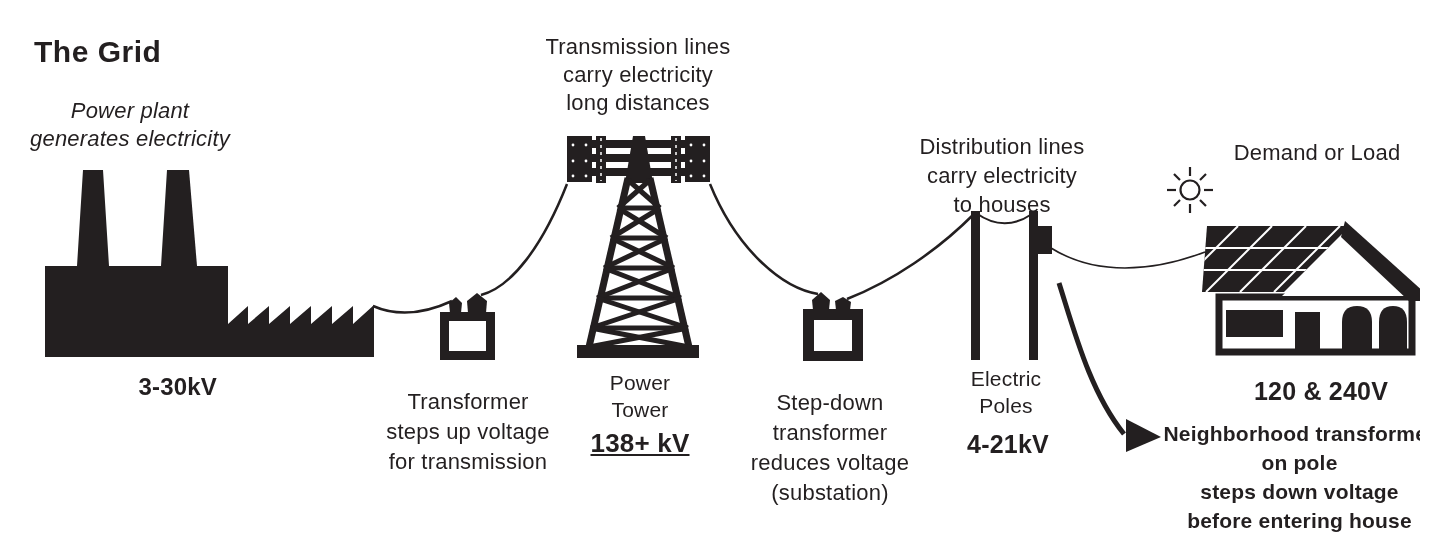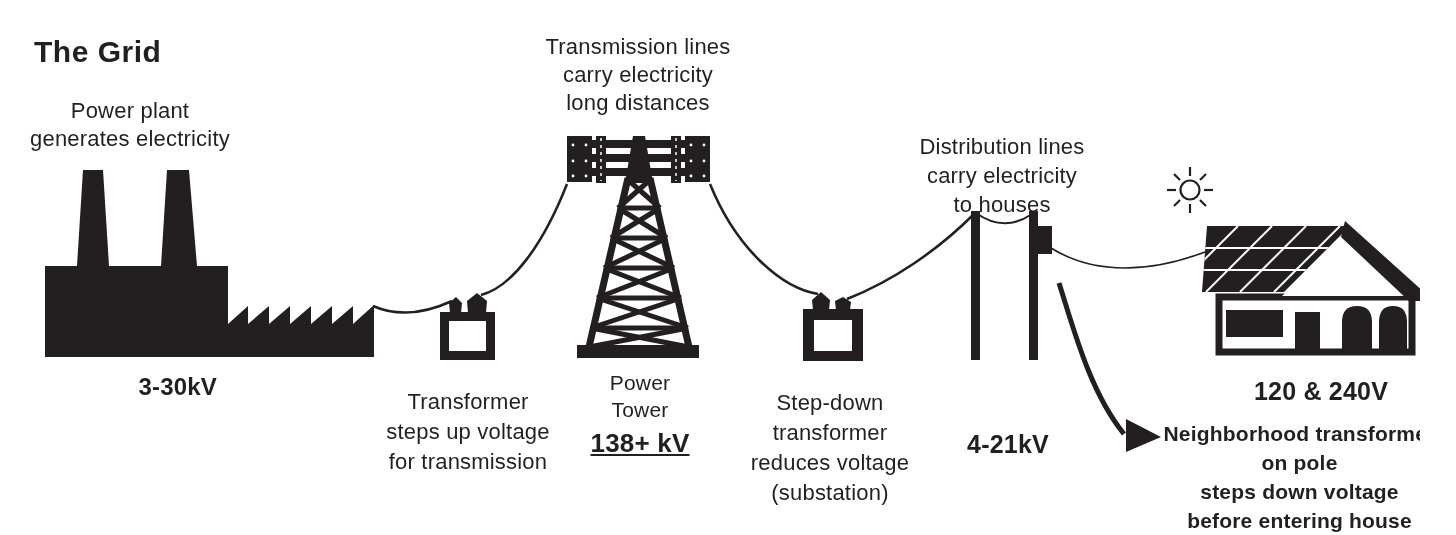--- a/index.html
+++ b/index.html
@@ -179,21 +179,21 @@
         <rect x="1226" y="310" width="57" height="27"></rect>
         <rect x="1295" y="312" width="25" height="43"></rect>
         <path d="M1342,354 L1342,322 Q1342,306 1357,306 Q1372,306 1372,322 L1372,354 Z"></path>
         <path d="M1379,354 L1379,322 Q1379,306 1393,306 Q1407,306 1407,322 L1407,354 Z"></path>
       </g>
     </g>
   </svg>
 
   <div class="label title" style="left:34px;top:36px;width:300px;">The Grid</div>
 
-  <div class="label" style="left:5px;top:97px;width:250px;">Power plant
+  <div class="label" style="left:5px;top:97px;width:250px;font-style:italic;">Power plant
 generates electricity</div>
   <div class="label voltage" style="left:57px;top:373px;width:160px;text-align:right;">3-30kV</div>
 
   <div class="label cap30" style="left:343px;top:387px;width:250px;">Transformer
 steps up voltage
 for transmission</div>
 
   <div class="label" style="left:513px;top:33px;width:250px;">Transmission lines
 carry electricity
 long distances</div>
@@ -202,22 +202,25 @@
   <div class="label voltage" style="left:560px;top:429px;width:160px;font-size:26px;text-decoration:underline;">138+ kV</div>
 
   <div class="label cap30" style="left:705px;top:388px;width:250px;">Step-down
 transformer
 reduces voltage
 (substation)</div>
 
   <div class="label" style="left:877px;top:109px;width:250px;line-height:29px;margin-top:23px;">Distribution lines
 carry electricity
 to houses</div>
+  <div class="label tight" style="left:941px;top:365px;width:130px;">Electric
+Poles</div>
   <div class="label voltage" style="left:928px;top:430px;width:160px;font-size:25px;">4-21kV</div>
 
+  <div class="label" style="left:1192px;top:139px;width:250px;">Demand or Load</div>
   <div class="label voltage" style="left:1201px;top:377px;width:240px;font-size:25px;">120 &amp; 240V</div>
 
   <div class="label note" style="left:1142px;top:419px;width:315px;">Neighborhood transformer
 on pole
 steps down voltage
 before entering house</div>
 
 </div>
 
 </body></html>

